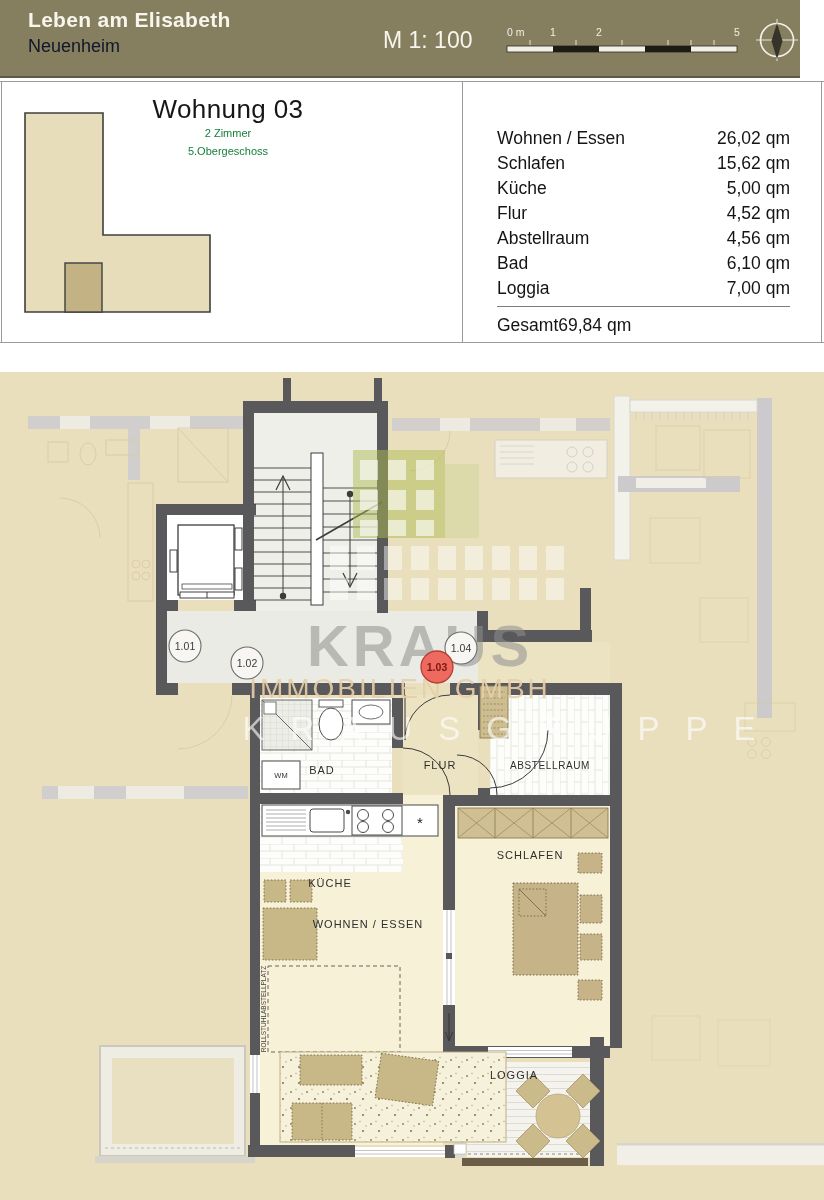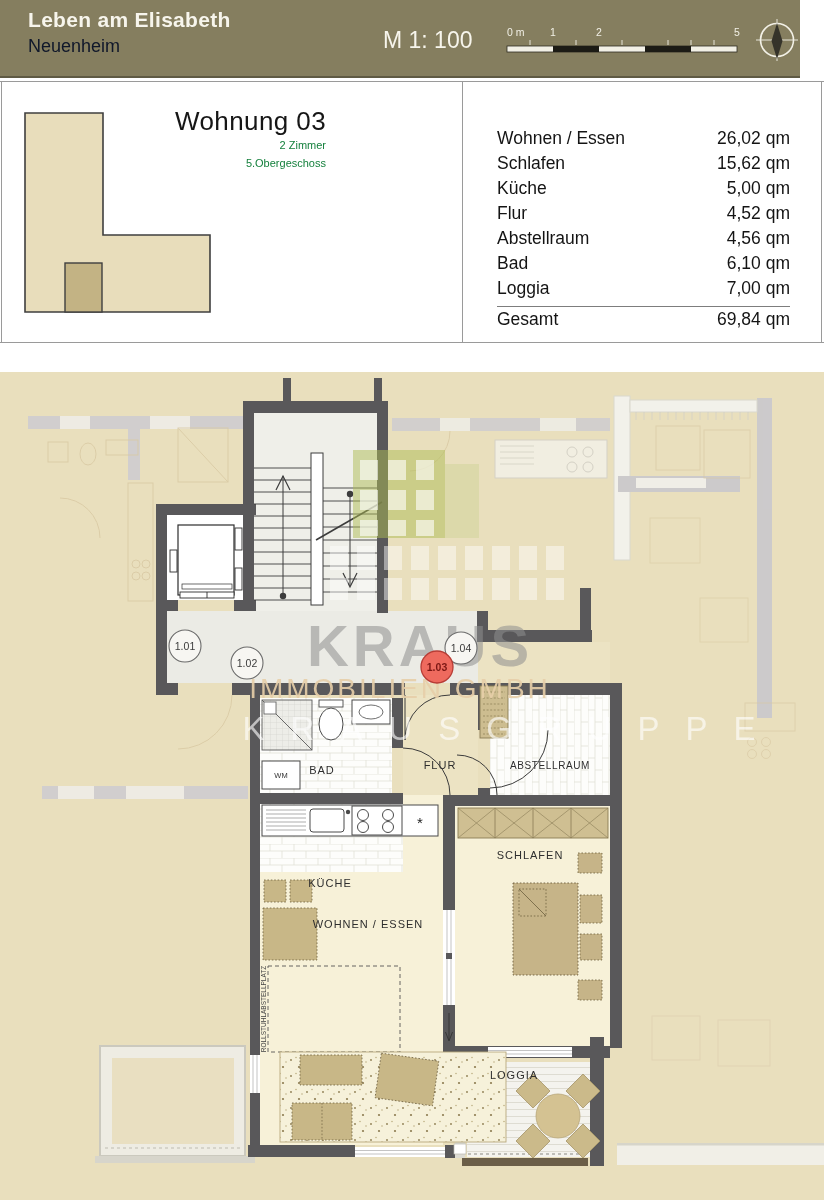--- a/index.html
+++ b/index.html
@@ -7,27 +7,27 @@
         font-family:"Liberation Sans",sans-serif;overflow:hidden;}
   
   .hdr{position:absolute;left:0;top:0;width:800px;height:78px;background:#857e5f;
        border-bottom:2px solid #5f5a44;box-sizing:border-box;}
   .hdr-title{position:absolute;left:28px;top:8px;font-size:21px;font-weight:bold;color:#f7f5ec;letter-spacing:.3px;}
   .hdr-sub{position:absolute;left:28px;top:36px;font-size:18px;color:#0f172a;}
   .hdr-scale{position:absolute;left:383px;top:27px;font-size:23px;color:#f7f5ec;}
   .hdr-svg{position:absolute;left:0;top:0;}
   
   .ln{position:absolute;background:#9a9a9a;}
-  .unit{position:absolute;left:130px;top:106px;width:196px;text-align:right;color:#161616;}
+  .unit{position:absolute;left:130px;top:94px;width:196px;text-align:center;color:#161616;}
   .unit-title{font-size:26px;letter-spacing:.4px;line-height:30px;}
   .unit-sub{font-size:11px;line-height:18px;color:#15803d;}
   .tbl{position:absolute;left:497px;top:126px;width:293px;font-size:17.5px;color:#141414;}
   .trow{display:flex;justify-content:space-between;height:25px;line-height:25px;}
-  .ttotal{display:flex;justify-content:space-between;height:25px;line-height:25px;
-          border-top:1px solid #7d7d7d;margin-top:5px;}
+  .ttotal{display:flex;height:25px;line-height:25px;
+          border-top:1px solid #7d7d7d;margin-top:5px;padding-top:6px;}
   .thumb{position:absolute;left:0;top:95px;}
   .plan{position:absolute;left:0;top:368px;}
   .rl{font-size:11px;fill:#2e2e2e;letter-spacing:1px;}
   .rls{font-size:10px;fill:#2e2e2e;letter-spacing:.6px;}
 </style>
 </head>
 <body>
 
 <div class="page">
 

